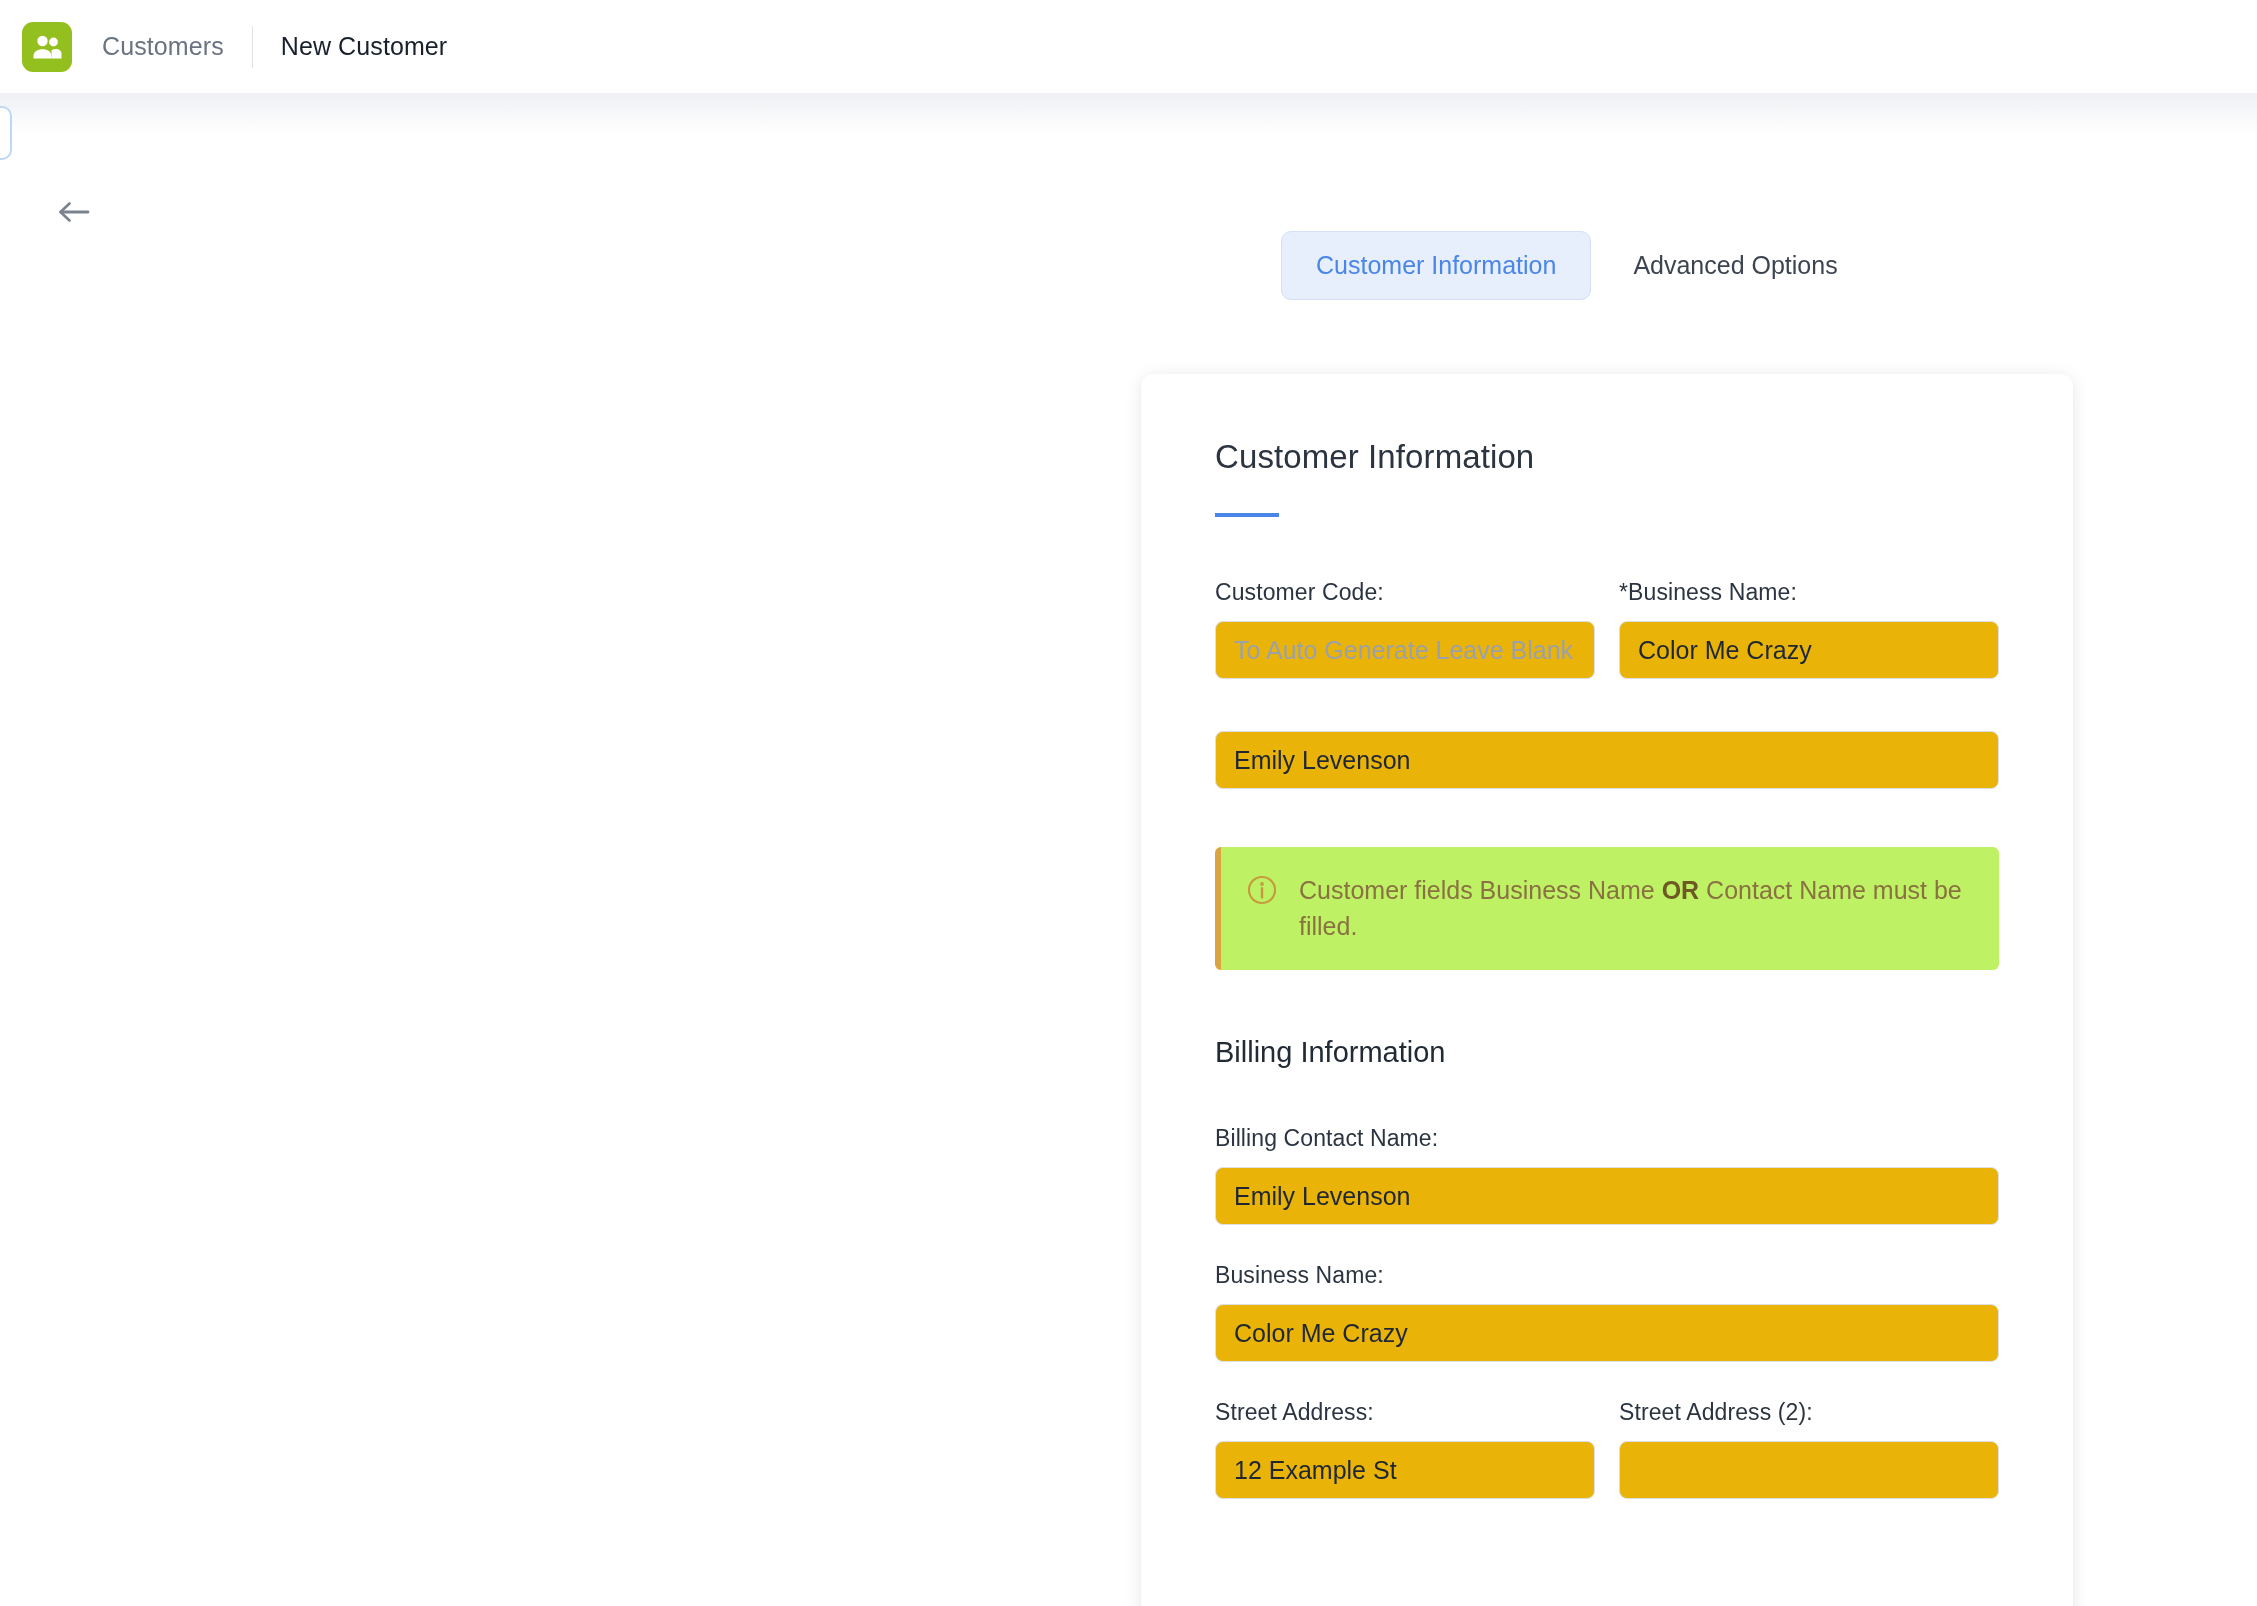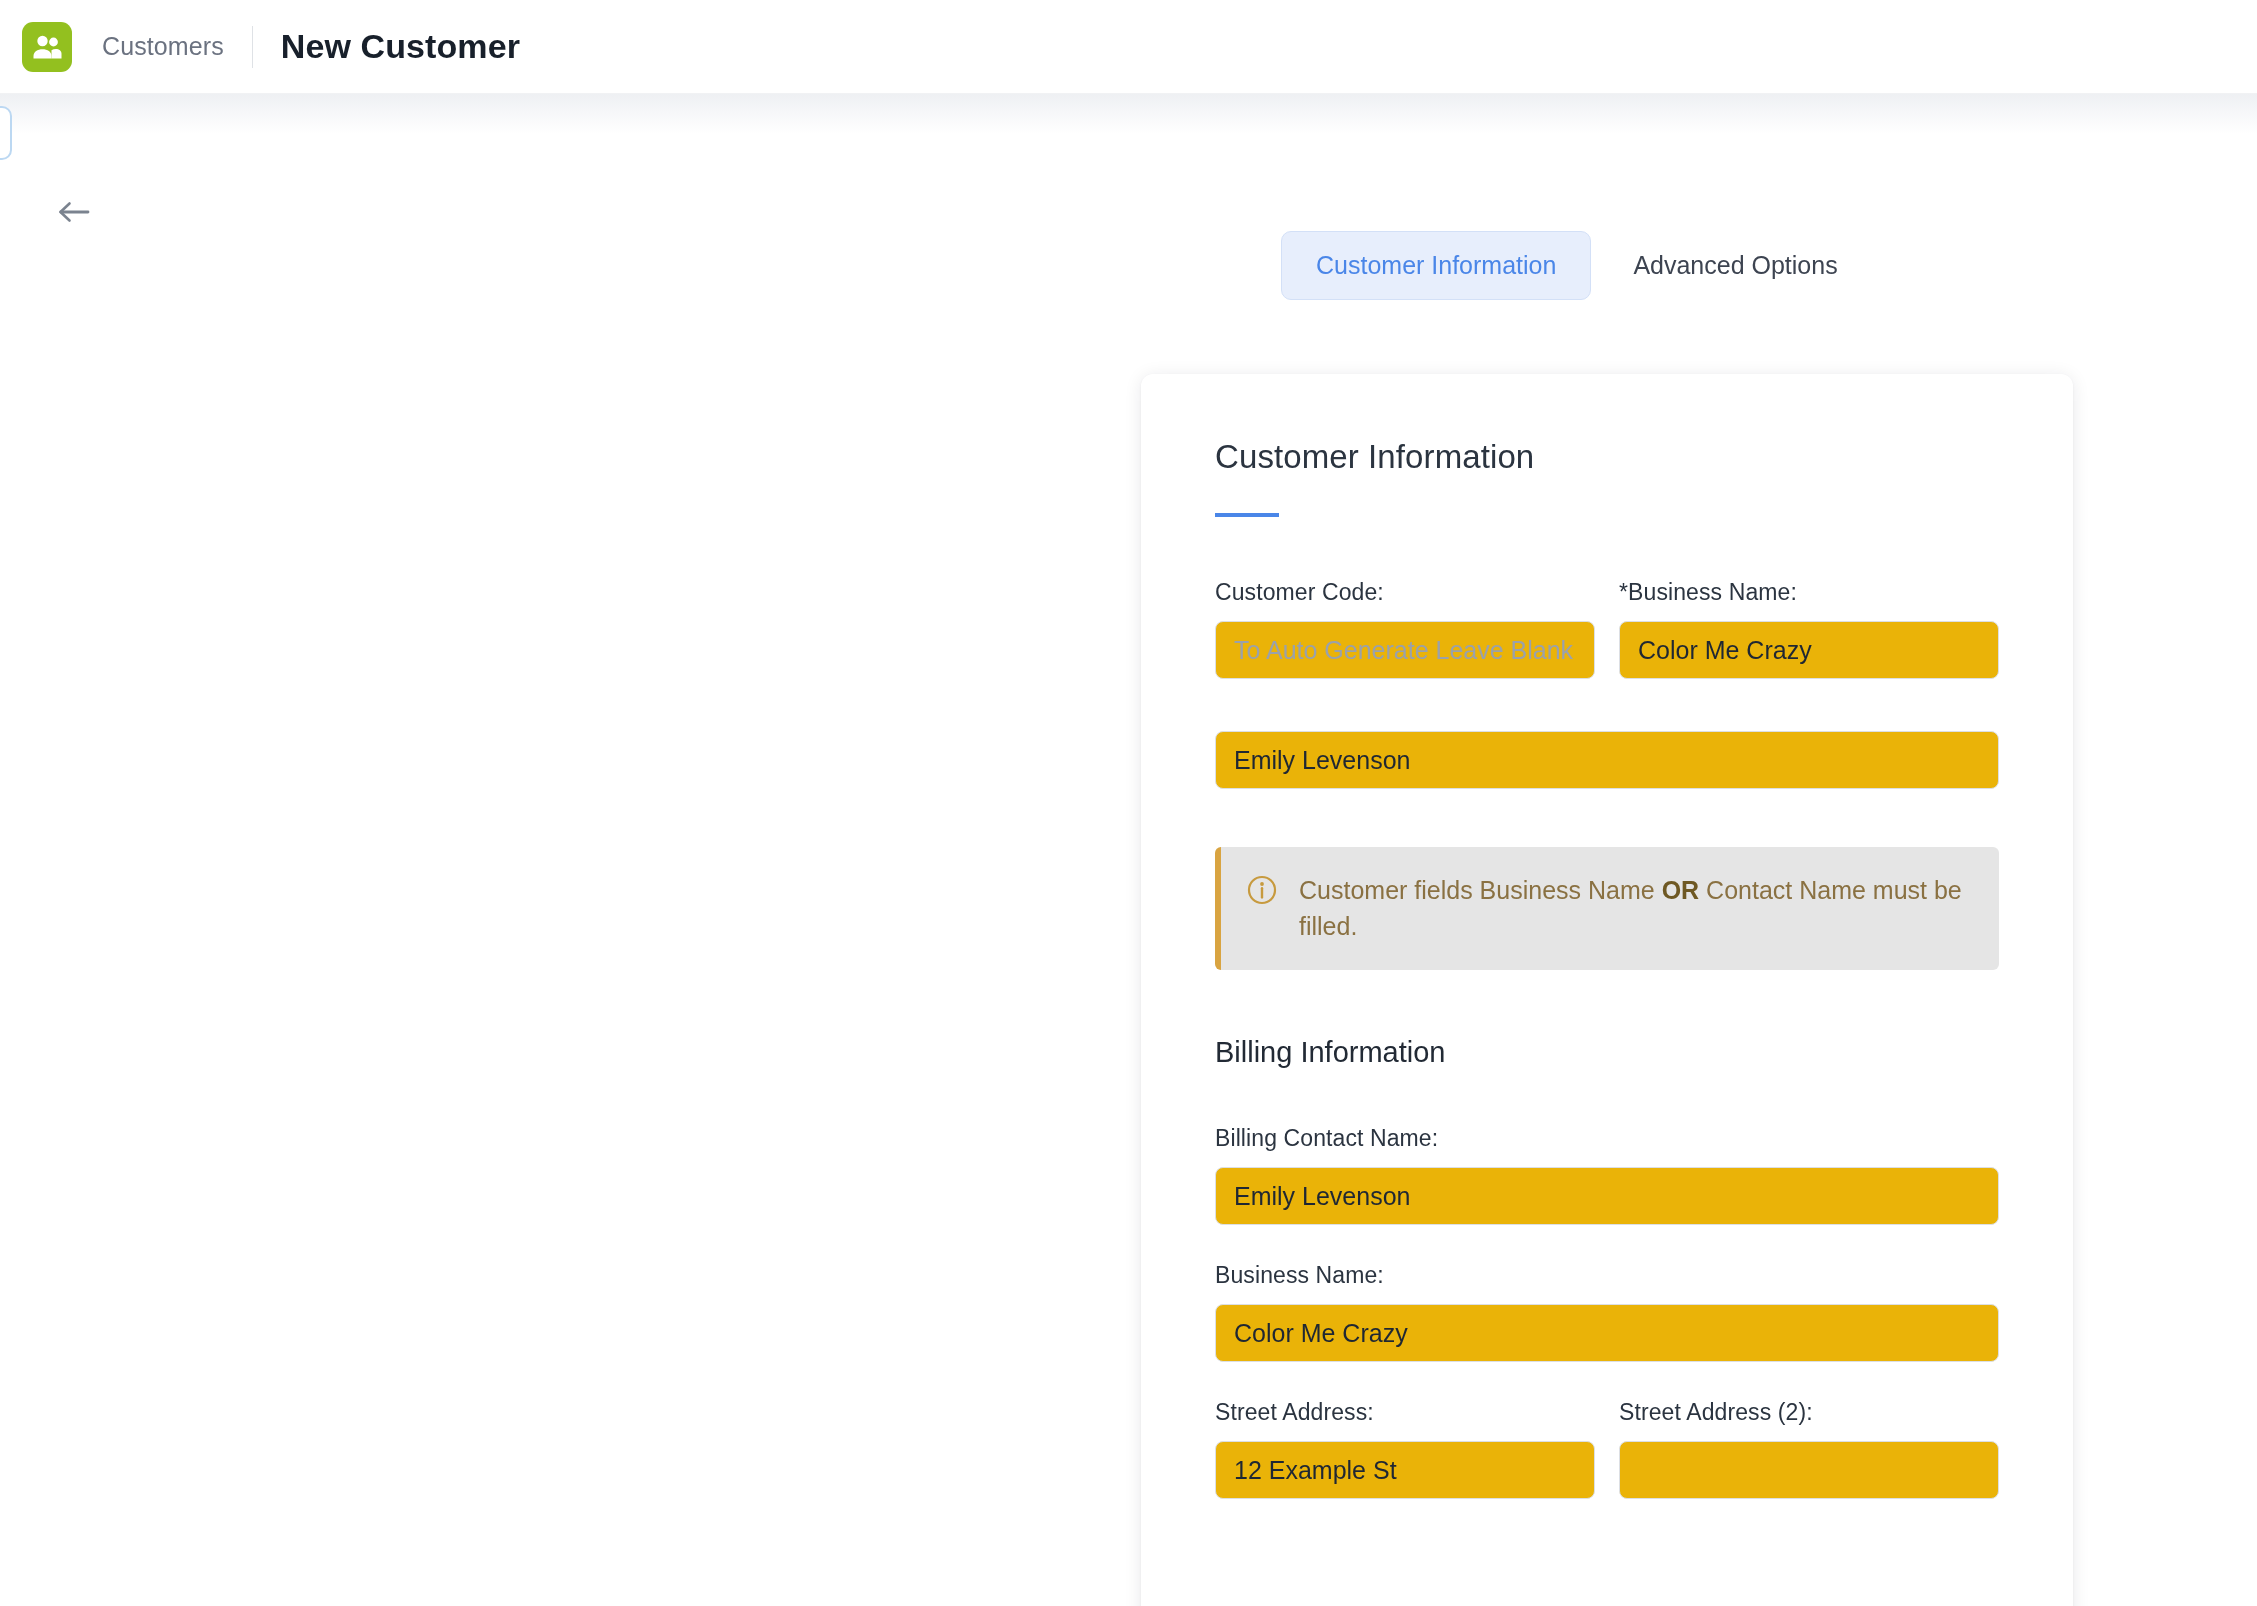--- a/index.html
+++ b/index.html
@@ -54,22 +54,22 @@
     letter-spacing: 0.1px;
     cursor: pointer;
   }
   .crumb-sep {
     width: 1px;
     height: 42px;
     background: #dfe2e6;
     margin: 0 28px 0 28px;
   }
   .crumb-current {
-    font-size: 34px;
-    font-weight: bold;
+    font-size: 25px;
+    font-weight: normal;
     color: #18202b;
     letter-spacing: 0.1px;
   }
 
   
   .stray-chip {
     position: absolute;
     left: -26px; top: 106px;
     width: 38px; height: 54px;
     border: 2px solid #bcd8f2;
@@ -173,21 +173,21 @@
   
   .mt-56 { margin-top: 56px; }
   .mt-50 { margin-top: 37px; }
   .mt-52 { margin-top: 52px; }
   .mt-62 { margin-top: 62px; }
   .mt-66 { margin-top: 66px; }
 
   
   .alert {
     margin-top: 58px;
-    background: #e5e5e5;
+    background: #bef264;
     border-left: 6px solid #d9a441;
     border-radius: 6px;
     padding: 26px 28px 26px 26px;
     display: flex;
     gap: 22px;
     align-items: flex-start;
   }
   .alert-text {
     font-size: 25px;
     line-height: 1.42;

